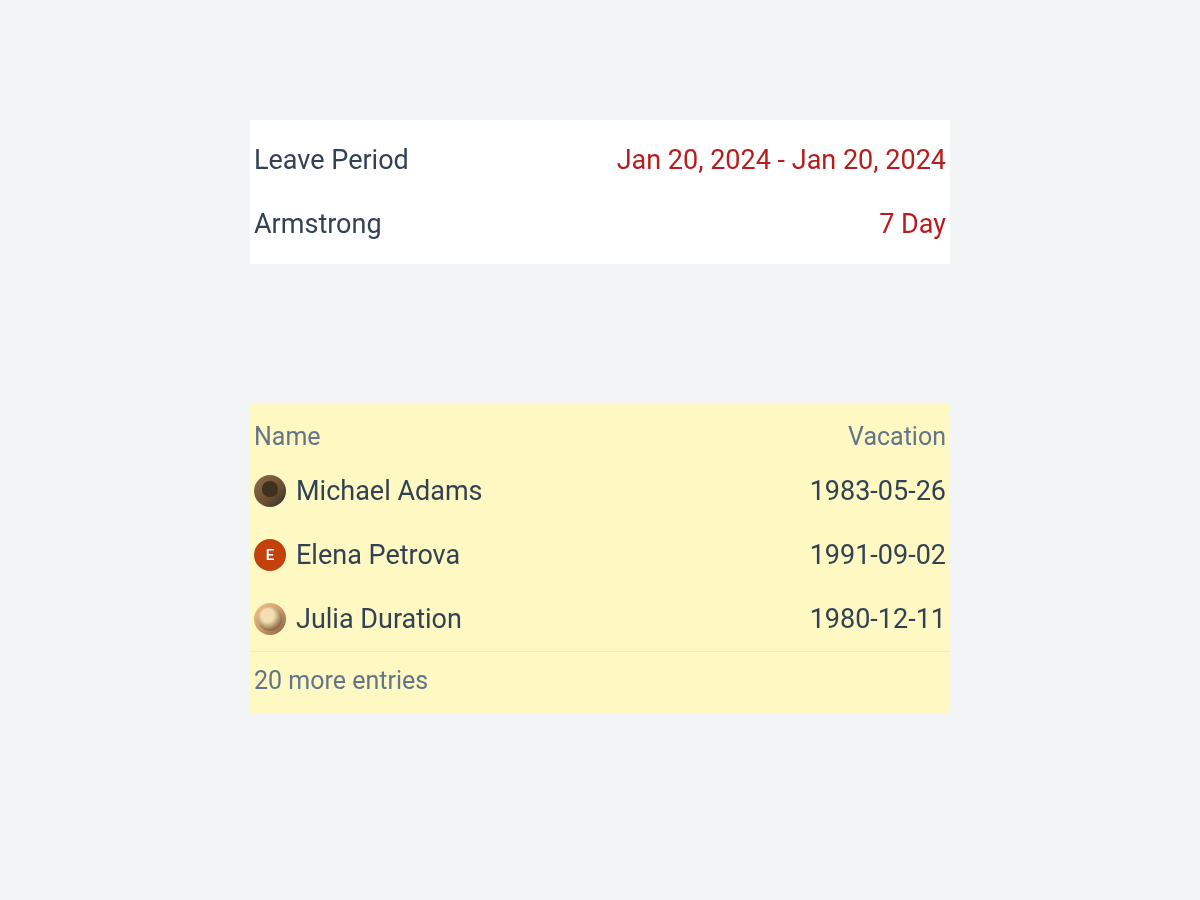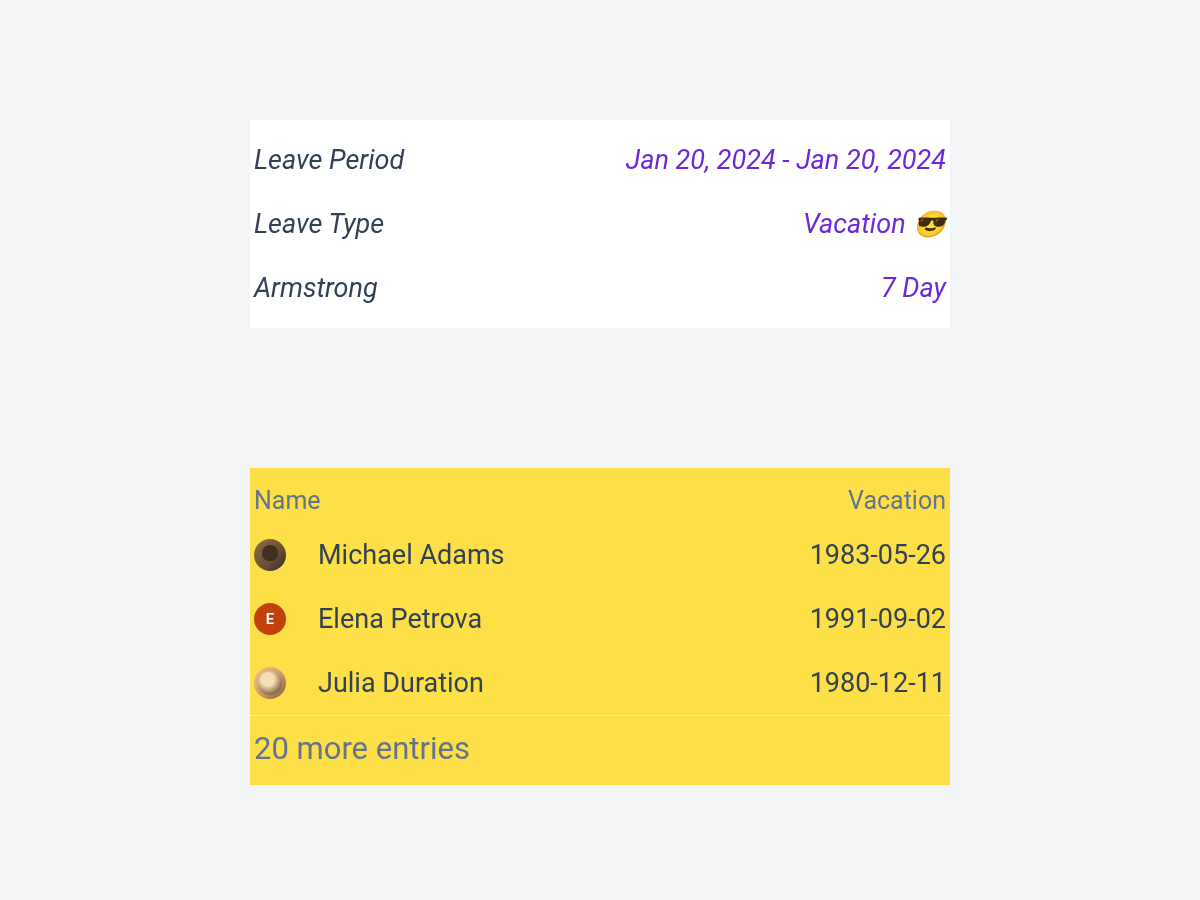--- a/index.html
+++ b/index.html
@@ -21,49 +21,48 @@
     margin-bottom: 140px;
     padding: 8px 0;
   }
   .row {
     display: flex;
     justify-content: space-between;
     align-items: center;
     padding: 16px 4px;
     font-size: 27px;
     color: #334155;
-    font-style: italic;
   }
   .row .label { color: #334155; }
-  .row .value { color: #6d28d9; display: flex; align-items: center; gap: 8px; }
+  .row .value { color: #b91c1c; display: flex; align-items: center; gap: 8px; }
   .emoji { font-size: 26px; line-height: 1; }
 
   .table-panel {
-    background: #fde047;
+    background: #fef9c3;
     padding: 0;
   }
   .table-header {
     display: flex;
     justify-content: space-between;
     padding: 18px 4px 8px 4px;
     font-size: 25px;
     color: #64748b;
   }
   .table-row {
     display: flex;
     justify-content: space-between;
     align-items: center;
     padding: 16px 4px;
     font-size: 27px;
     color: #334155;
   }
   .person {
     display: flex;
     align-items: center;
-    gap: 32px;
+    gap: 10px;
     text-align: center;
   }
   .avatar {
     width: 32px;
     height: 32px;
     border-radius: 50%;
     display: flex;
     align-items: center;
     justify-content: center;
     font-size: 15px;
@@ -73,40 +72,33 @@
   }
   .avatar.photo1 { background: linear-gradient(135deg,#8b6f47 0%,#6b4e31 60%,#2c2c2c 100%); position: relative; overflow: hidden; }
   .avatar.photo1::after { content: ""; position: absolute; top: 6px; left: 8px; width: 16px; height: 16px; background: #3e2f1f; border-radius: 50% 50% 45% 45%; }
   .avatar.letter-e { background: #c2410c; }
   .avatar.photo3 { background: linear-gradient(135deg,#f0c987 0%,#d19b6c 50%,#8b5a3c 100%); position: relative; overflow: hidden; }
   .avatar.photo3::after { content: ""; position: absolute; top: 4px; left: 4px; width: 24px; height: 24px; background: radial-gradient(circle at 40% 35%, #f5deb3 30%, #8b6f47 70%); border-radius: 50%; }
 
   .divider { border-top: 1px solid #e2e8f0; }
   .footer {
     padding: 14px 4px 18px 4px;
-    font-size: 31px;
+    font-size: 25px;
     color: #64748b;
   }
 </style>
 </head>
 <body>
 
 <div class="container">
 
   <div class="panel">
     <div class="row">
       <span class="label">Leave Period</span>
       <span class="value">Jan 20, 2024 - Jan 20, 2024</span>
-    </div>
-    <div class="row">
-      <span class="label">Leave Type</span>
-      <span class="value">
-        <span>Vacation</span>
-        <span class="emoji">😎</span>
-      </span>
     </div>
     <div class="row">
       <span class="label">Armstrong</span>
       <span class="value">7 Day</span>
     </div>
   </div>
 
   <div class="table-panel">
     <div class="table-header">
       <span>Name</span>

